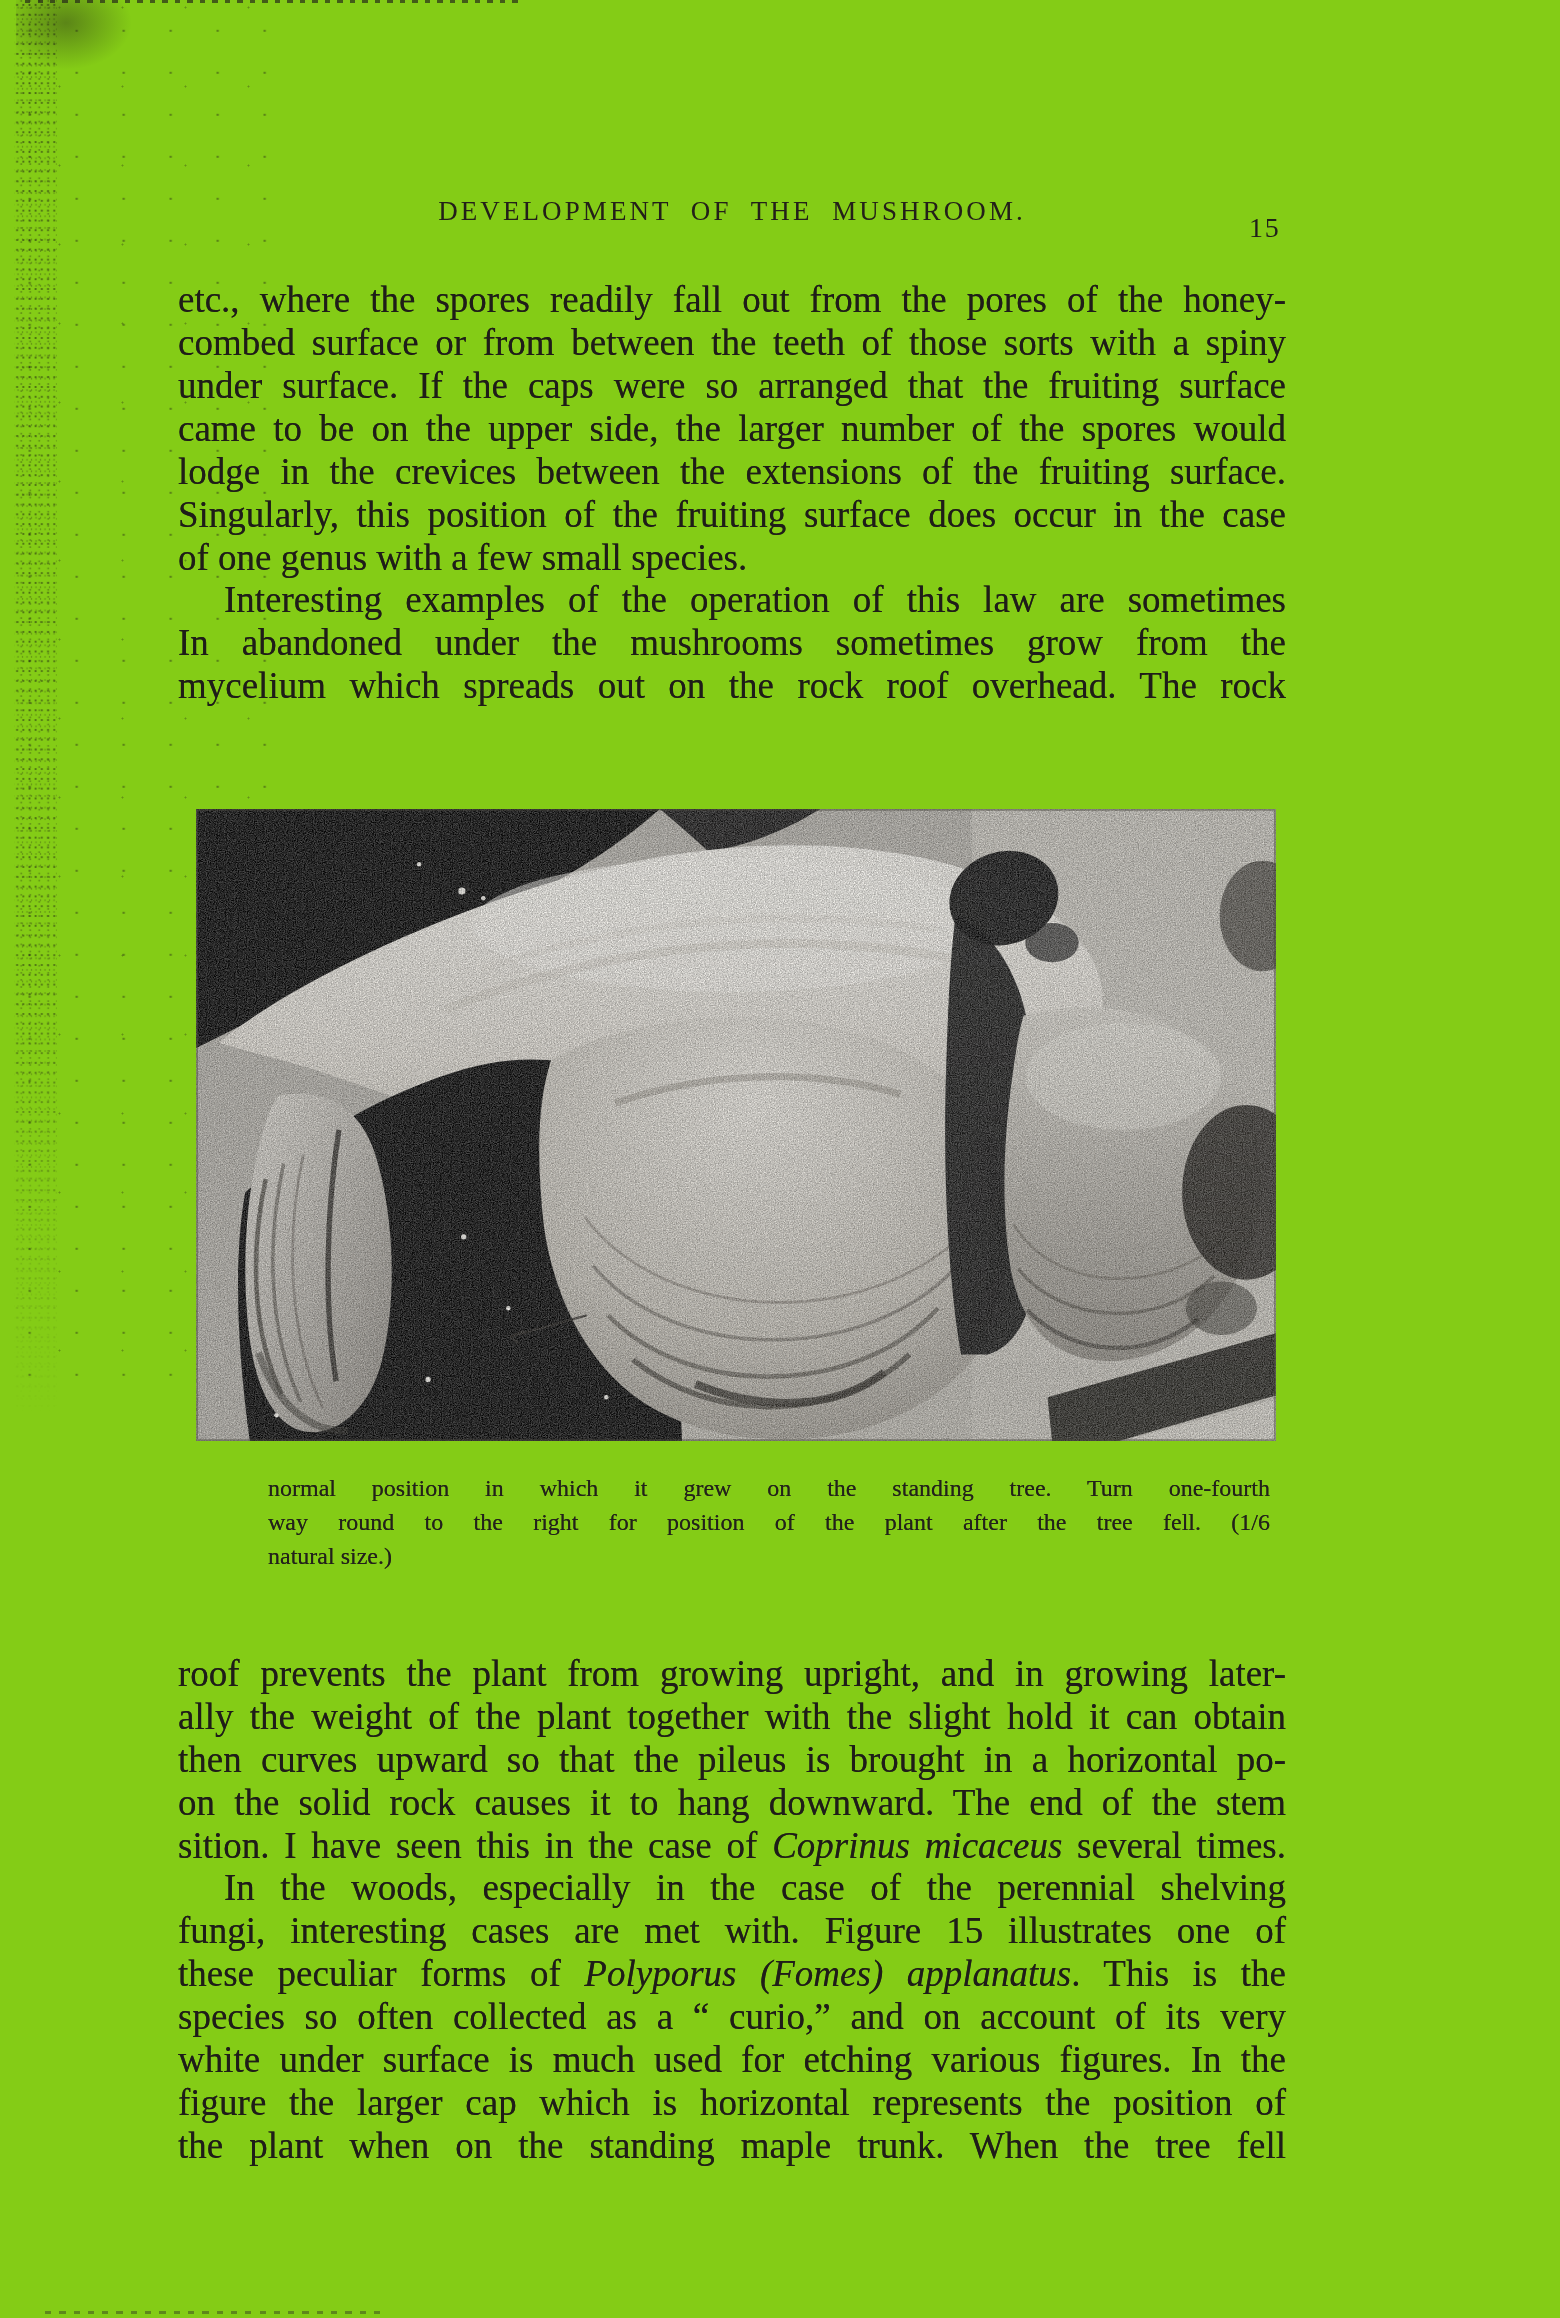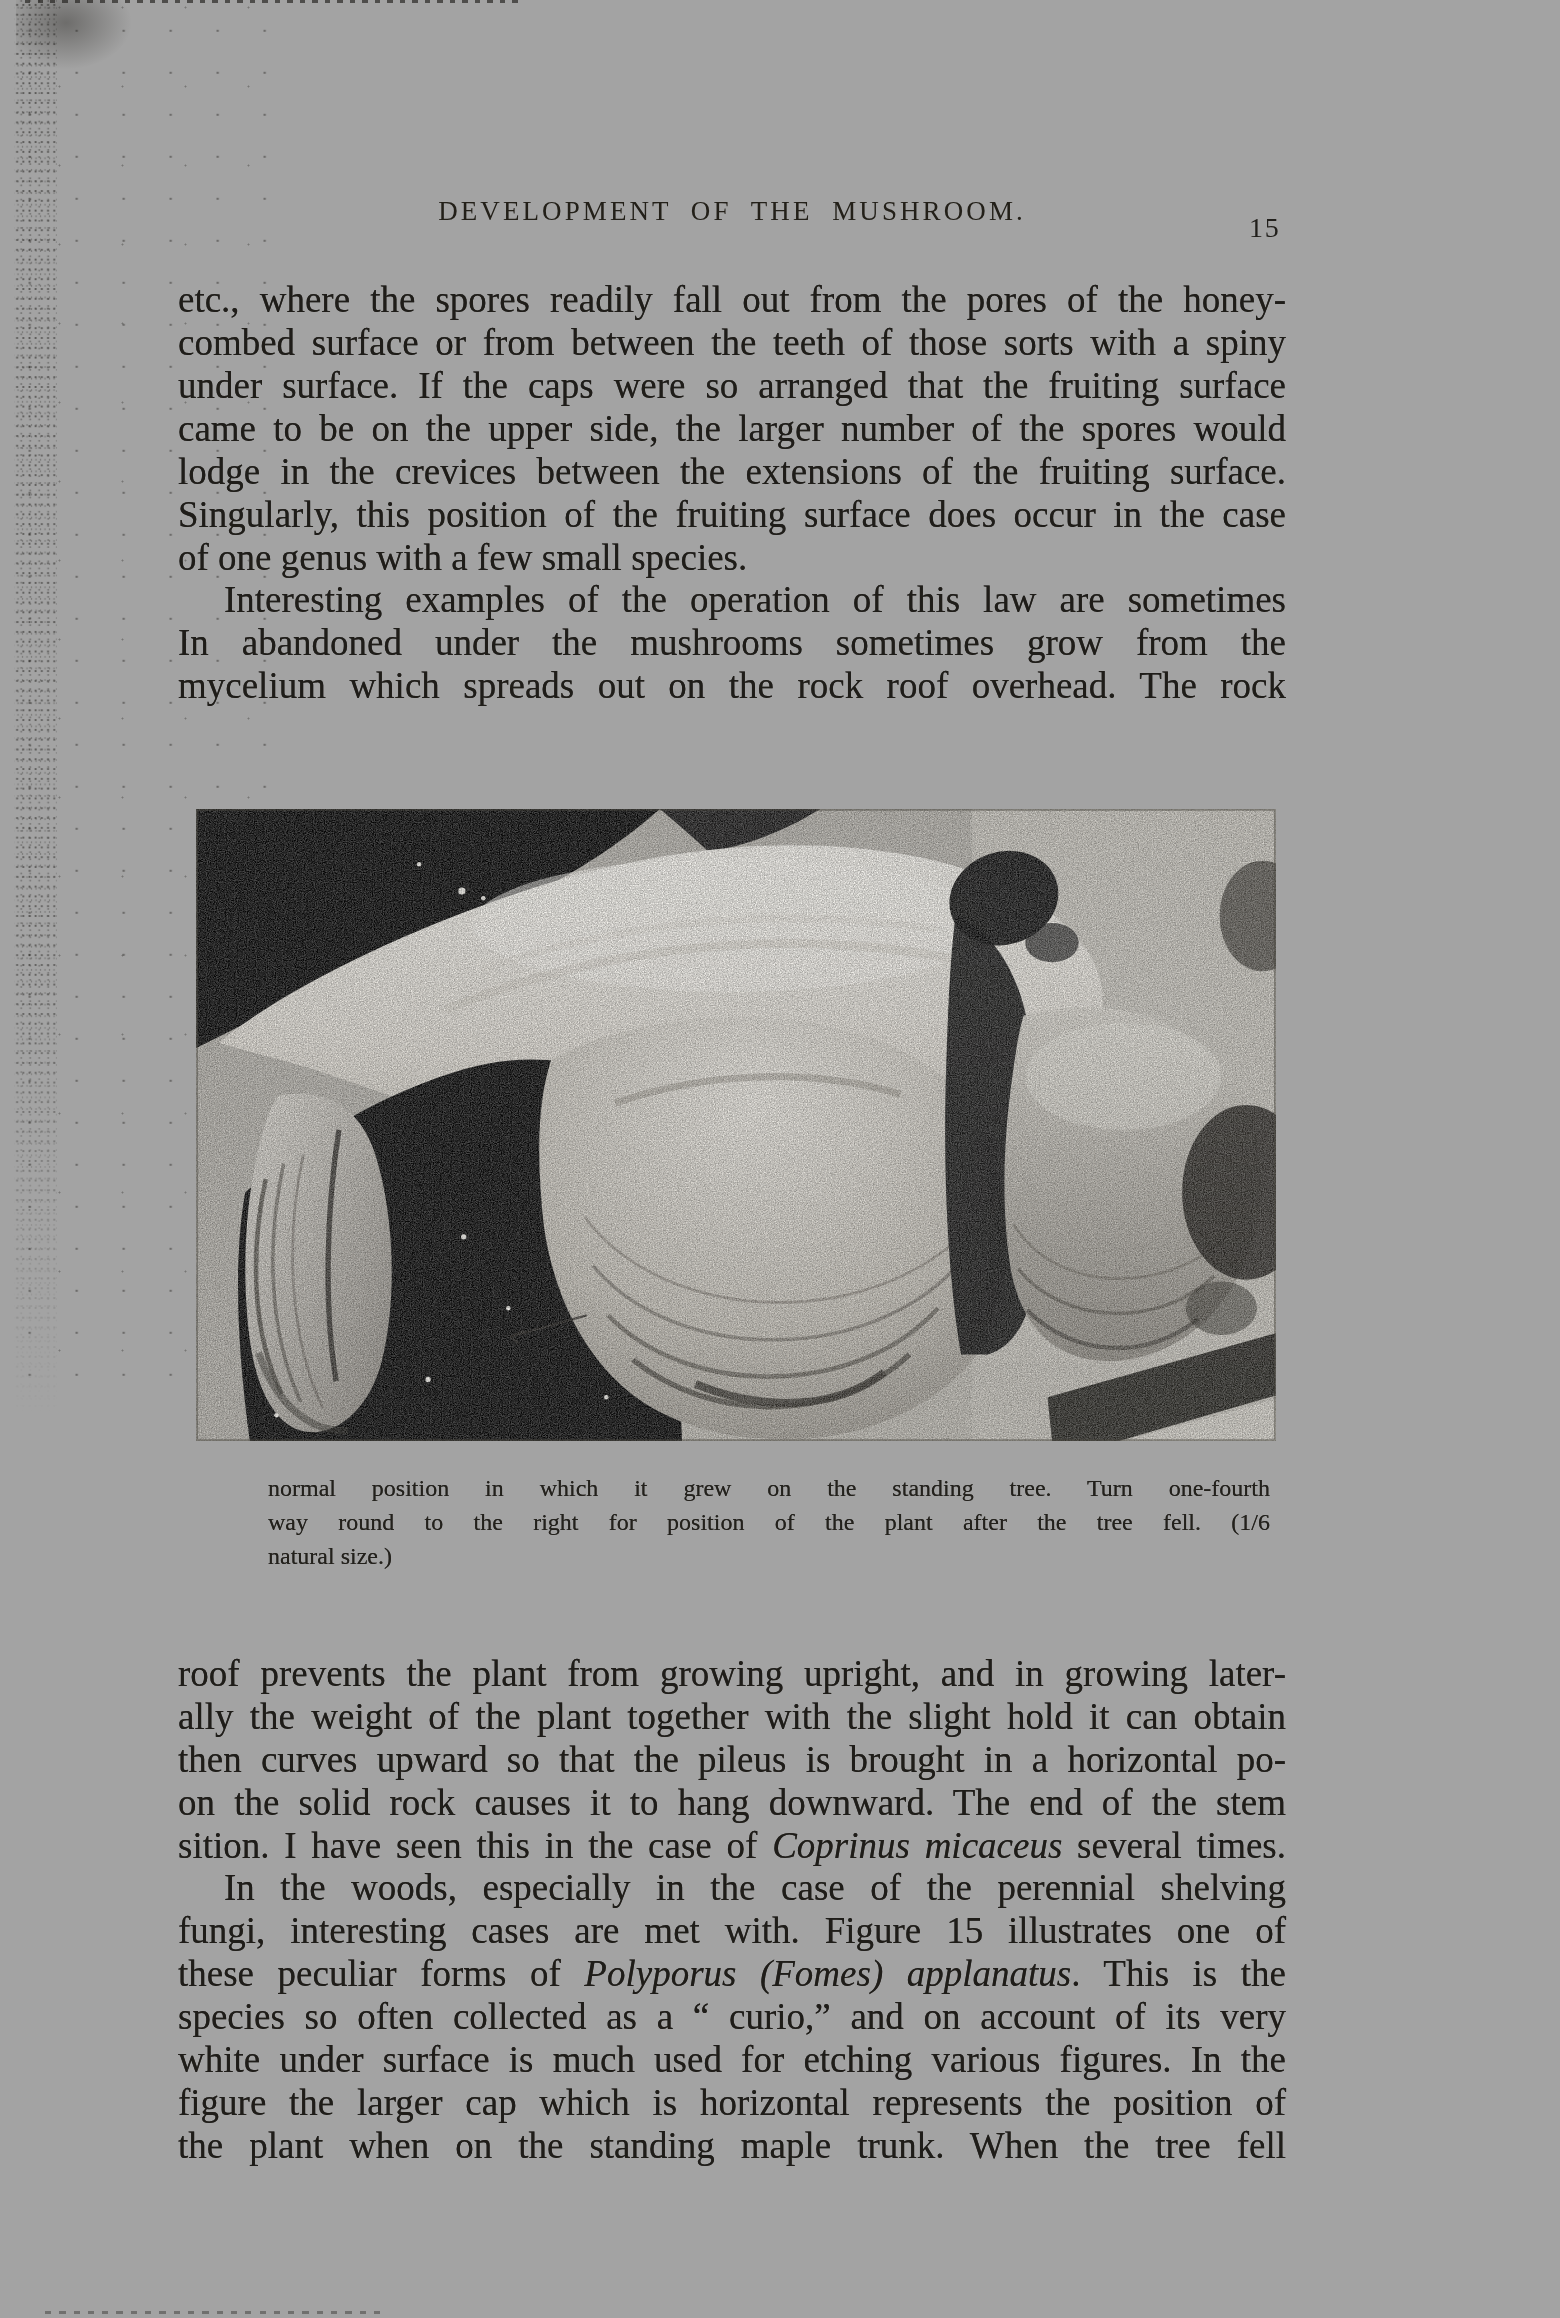--- a/index.html
+++ b/index.html
@@ -1,17 +1,17 @@
 <!DOCTYPE html>
 <html style="font-size:14.3px"><head>
 <meta charset="utf-8">
 <style>
   html,body{margin:0;padding:0;background:#e8e6e1;}
   .page{
-    position:relative; width:1561px; height:2319px; background:#a3a3a3;
+    position:relative; width:1561px; height:2319px; background:#84cc16;
     overflow:hidden; font-family:"Liberation Serif","DejaVu Serif",serif;
     color:#211f1b;
   }
   
   .band{
     position:absolute; left:14.3px; top:0; width:43px; height:1418px; opacity:.62;
     background-image:
       radial-gradient(circle, rgba(25,23,20,.95) 0.8px, transparent 1.2px),
       radial-gradient(circle, rgba(25,23,20,.65) 0.7px, transparent 1.2px),
       radial-gradient(circle, rgba(25,23,20,.5) 0.6px, transparent 1.1px);

